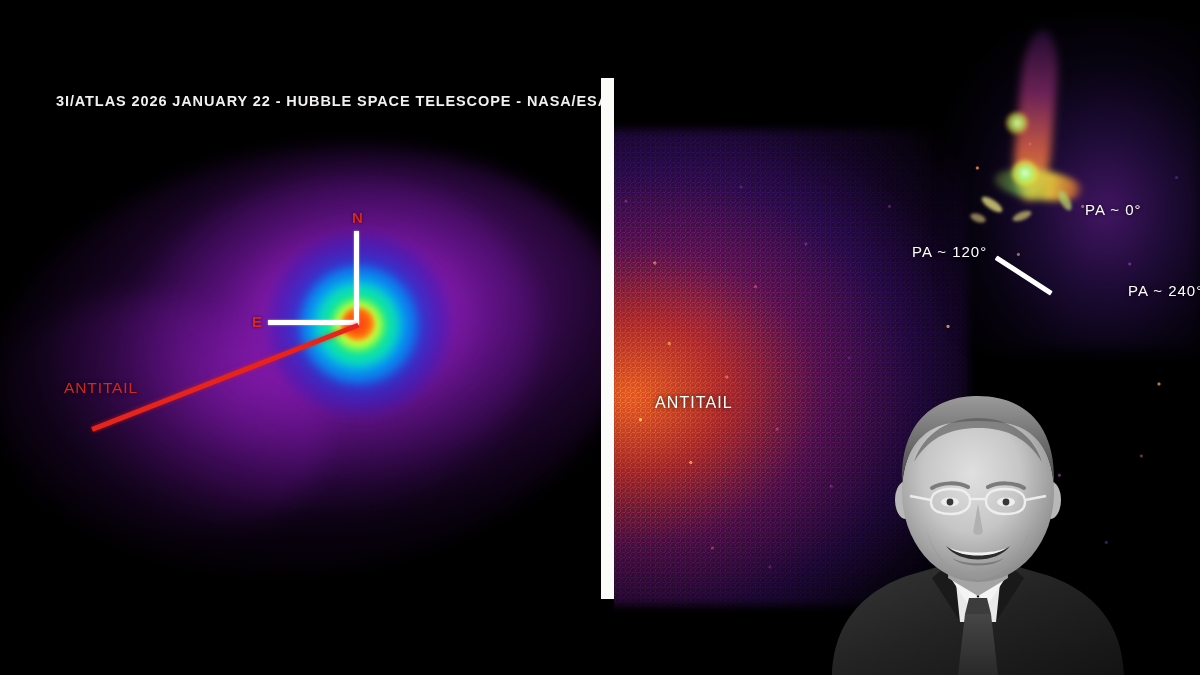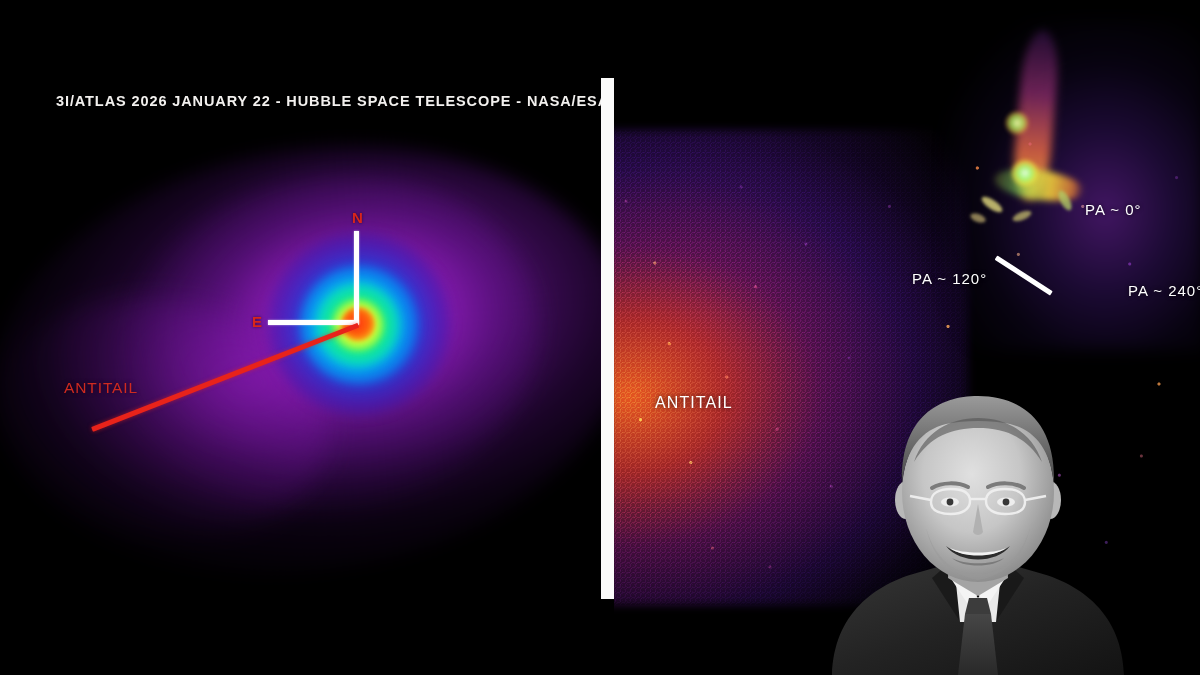--- a/index.html
+++ b/index.html
@@ -351,21 +351,21 @@
   
   .pa-label {
     position: absolute;
     color: #ffffff;
     font-size: 15px;
     letter-spacing: 1px;
     white-space: nowrap;
     text-shadow: 0 0 4px rgba(0,0,0,0.85);
   }
   #pa-0-label    { left: 1085px; top: 201px; text-align: center; }
-  #pa-120-label  { left: 912px;  top: 243px; margin-top: 27px; }
+  #pa-120-label  { left: 912px;  top: 243px; }
   #pa-240-label  { left: 1128px; top: 282px; }
 
   #pa-120-line {
     position: absolute;
     left: 996px; top: 255px;
     width: 66px; height: 5px;
     background: #ffffff;
     transform-origin: 0 50%;
     transform: rotate(33deg);
     border-radius: 1px;

